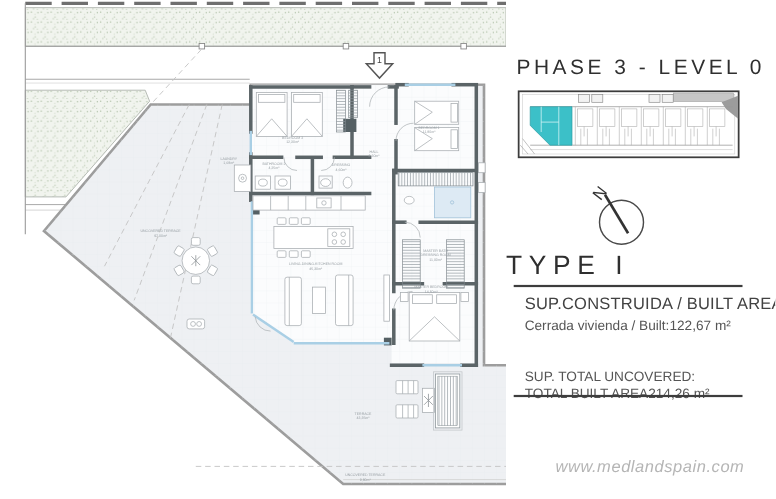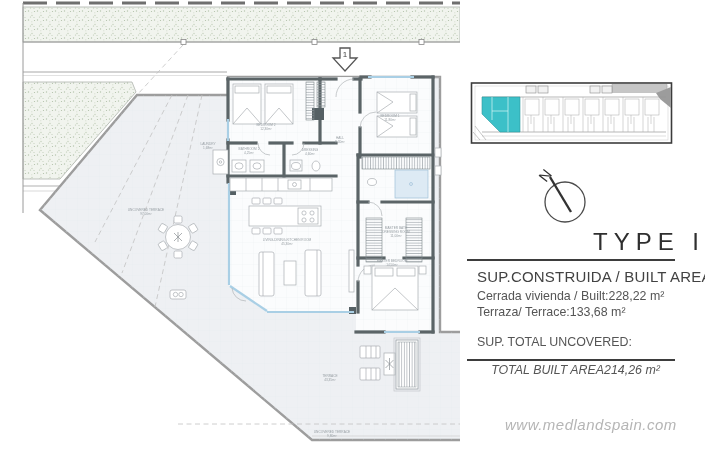--- a/index.html
+++ b/index.html
@@ -4,31 +4,31 @@
 <style>
   html,body{margin:0;padding:0;background:#fff;}
   .stage{position:relative;width:705px;height:454px;background:#ffffff;overflow:hidden;
          font-family:"Liberation Sans",sans-serif;color:#3a3a3a;}
   .plan-svg{position:absolute;left:0;top:0;}
   
   .phase-title{position:absolute;left:460px;top:51px;width:245px;text-align:center;
                font-size:19px;letter-spacing:3.2px;color:#2f2f2f;font-weight:400;white-space:nowrap;}
   .siteplan-svg{position:absolute;left:470px;top:80px;}
   .compass-svg{position:absolute;left:533px;top:160px;}
-  .type-title{position:absolute;left:460px;top:228px;width:245px;text-align:right;
+  .type-title{position:absolute;left:460px;top:228px;width:245px;text-align:left;
               font-size:24px;letter-spacing:6px;color:#2f2f2f;font-weight:400;}
   .rule{position:absolute;left:467px;width:208px;height:2px;background:#3d3d3d;}
   .rule.r1{top:259px;}
   .rule.r2{top:359px;}
   .subtitle{position:absolute;left:477px;top:268px;width:198px;font-size:15px;
             color:#424242;letter-spacing:.2px;white-space:nowrap;}
   .area-rows{position:absolute;left:477px;top:289px;width:197px;font-size:12.4px;color:#555;}
   .area-row{display:flex;justify-content:flex-start;line-height:15.5px;}
   .area-total{position:absolute;left:477px;top:335px;width:197px;font-size:12.4px;color:#555;}
-  .area-total .line2{display:flex;justify-content:center;line-height:15px;margin-top:14px;font-style:italic;}
+  .area-total .line2{display:flex;justify-content:flex-start;line-height:15px;margin-top:2px;}
   .watermark{position:absolute;left:505px;top:416px;width:196px;text-align:left;
              font-size:15px;font-style:italic;color:#b5b5b5;letter-spacing:.5px;
              text-shadow:1px 1px 0 #ffffff;}
 </style>
 </head>
 <body>
 
 <div class="stage">
 
   <svg class="plan-svg" width="460" height="454" viewBox="0 0 460 454">
@@ -292,20 +292,21 @@
       <text x="392" y="266">14,50m²</text>
       <text x="330" y="377">TERRACE</text>
       <text x="330" y="381">43,35m²</text>
       <text x="146" y="211">UNCOVERED TERRACE</text>
       <text x="146" y="215">97,00m²</text>
       <text x="332" y="433">UNCOVERED TERRACE</text>
       <text x="332" y="437">9,80m²</text>
     </g>
   </svg>
 
+  <div class="phase-title">PHASE 3 - LEVEL 0</div>
 
   <svg class="siteplan-svg" width="204" height="68" viewBox="0 0 204 68">
     <defs>
       <g id="mod" stroke="#a8a8a8" stroke-width=".5" fill="none">
         <rect x="2" y="19" width="14" height="16"></rect>
         <line x1="0" y1="17" x2="0" y2="52"></line>
         <line x1="5" y1="37" x2="5" y2="52"></line>
         <line x1="11" y1="37" x2="11" y2="52"></line>
         <line x1="8" y1="35" x2="8" y2="44"></line>
       </g>
@@ -340,25 +341,21 @@
     <text x="0" y="0" transform="translate(13,23) rotate(-52)" font-size="15" fill="#333" font-family="Liberation Sans, sans-serif">N</text>
   </svg>
 
   <div class="type-title">TYPE I</div>
   <div class="rule r1"></div>
   <div class="subtitle">SUP.CONSTRUIDA / BUILT AREA</div>
 
   <div class="area-rows">
     <div class="area-row">
       <span>Cerrada vivienda / Built:</span>
-      <span>228,22 m²</span>
-    </div>
-    <div class="area-row">
-      <span>Terraza/ Terrace:</span>
-      <span>133,68 m²</span>
+      <span>122,67 m²</span>
     </div>
   </div>
 
   <div class="area-total">
     <div class="line1">SUP. TOTAL UNCOVERED:</div>
     <div class="line2">
       <span>TOTAL BUILT AREA</span>
       <span>214,26 m²</span>
     </div>
   </div>

